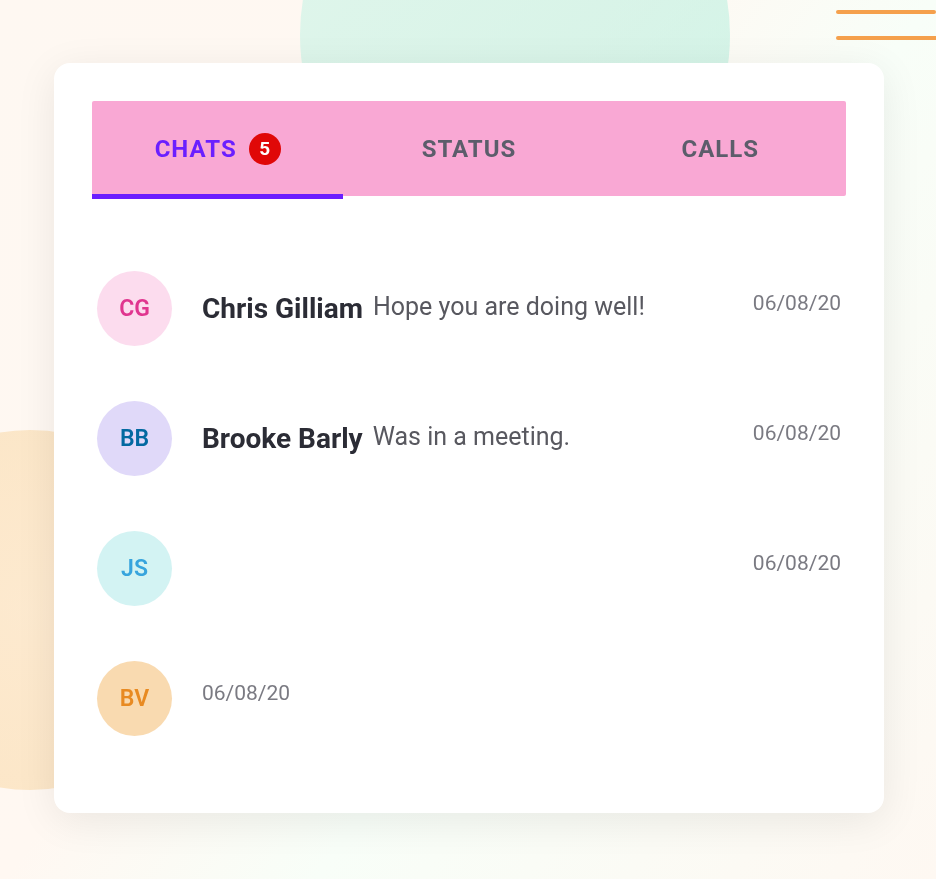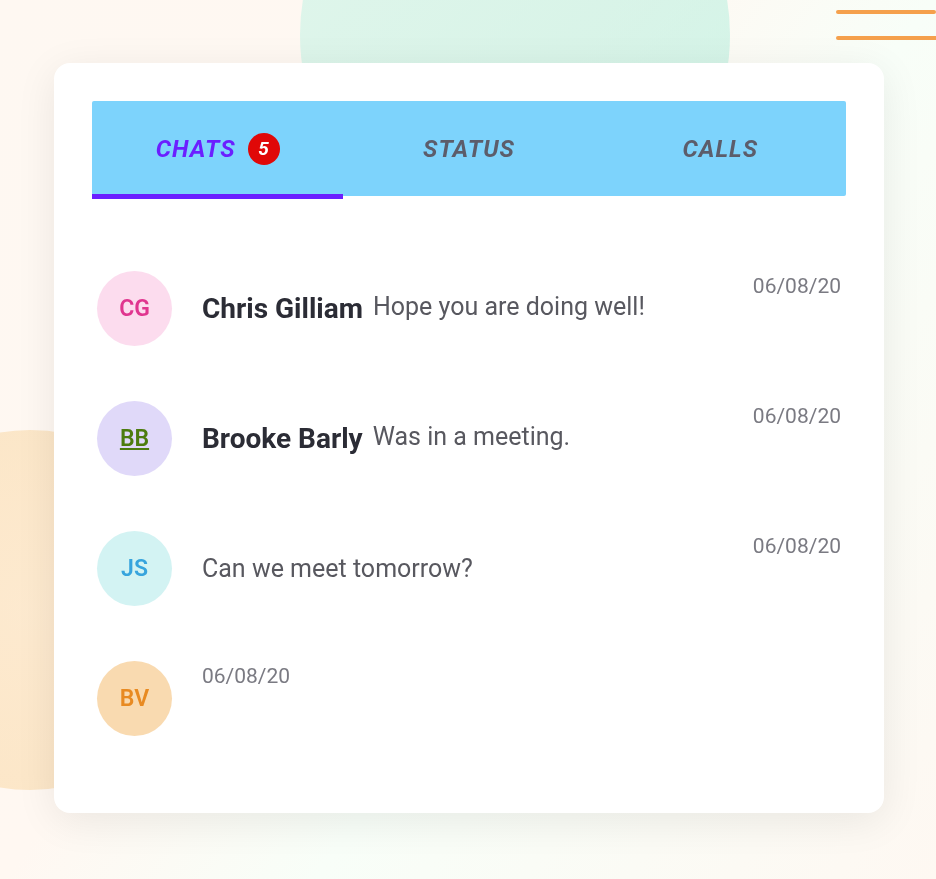--- a/index.html
+++ b/index.html
@@ -59,25 +59,24 @@
       left: 54px;
       width: 830px;
       height: 750px;
       background: #ffffff;
       border-radius: 16px;
       box-shadow: 0 8px 40px rgba(0,0,0,0.08);
       padding: 38px 38px 30px;
     }
     .tabs {
       display: flex;
-      background: #7dd3fc;
+      background: #f9a8d4;
       border-radius: 2px;
       height: 95px;
       position: relative;
-      font-style: italic;
     }
     .tab {
       flex: 1;
       display: flex;
       align-items: center;
       justify-content: center;
       font-weight: 700;
       font-size: 24px;
       letter-spacing: 1px;
       color: #5c5d6b;
@@ -146,21 +145,21 @@
       color: #2b2c35;
     }
     .item-msg {
       font-size: 25px;
       color: #58585f;
     }
     .item-date {
       font-size: 21px;
       color: #7a7a82;
       align-self: flex-start;
-      margin-top: 3px;
+      margin-top: 20px;
     }
   </style>
 </head>
 <body>
 
 <div class="bg-teal"></div>
 <div class="bg-orange-circle"></div>
 <div class="bg-orange-top">
   <div class="bg-orange-line short"></div>
   <div class="bg-orange-line"></div>
@@ -186,32 +185,31 @@
     <div class="list-item">
       <div class="avatar" style="background:#fcdcee;color:#e0358f;">CG</div>
       <div class="item-body">
         <div class="item-name">Chris Gilliam</div>
         <div class="item-msg">Hope you are doing well!</div>
       </div>
       <div class="item-date">06/08/20</div>
     </div>
 
     <div class="list-item">
-      <div class="avatar" style="background:#e0d9f9;color:#4d7c0f;text-decoration:underline;">BB</div>
+      <div class="avatar" style="background:#e0d9f9;color:#0369a1;">BB</div>
       <div class="item-body">
         <div class="item-name">Brooke Barly</div>
         <div class="item-msg">Was in a meeting.</div>
       </div>
       <div class="item-date">06/08/20</div>
     </div>
 
     <div class="list-item">
       <div class="avatar" style="background:#d3f3f3;color:#37a4dd;">JS</div>
       <div class="item-body">
-        <div class="item-msg">Can we meet tomorrow?</div>
       </div>
       <div class="item-date">06/08/20</div>
     </div>
 
     <div class="list-item">
       <div class="avatar" style="background:#f9dab0;color:#e88a22;">BV</div>
       <div class="item-date">06/08/20</div>
     </div>
 
   </div>

